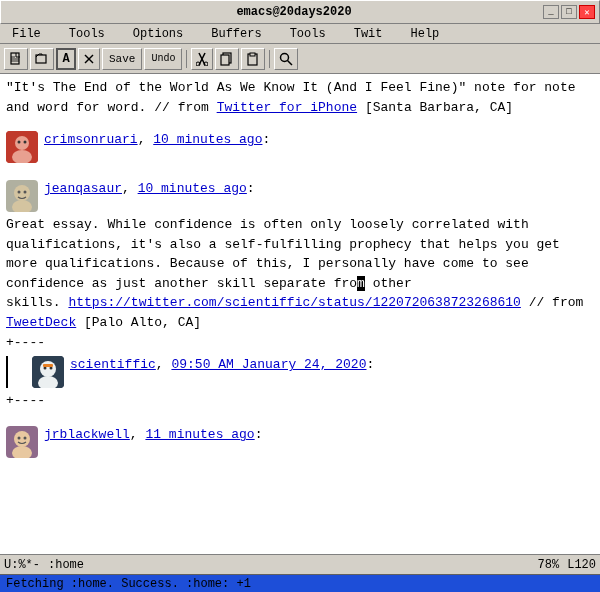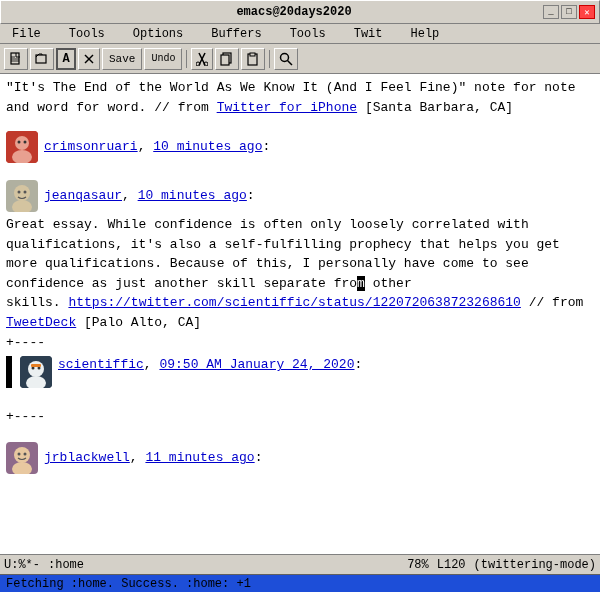--- a/index.html
+++ b/index.html
@@ -117,21 +117,21 @@
       color: #000;
       font-size: 13px;
       line-height: 1.4;
     }
     .tweet-block {
       margin-bottom: 10px;
       padding-bottom: 4px;
     }
     .tweet-header {
       display: flex;
-      align-items: center;
+      align-items: flex-start;
       gap: 6px;
       margin-bottom: 3px;
     }
     .avatar {
       width: 32px;
       height: 32px;
       border-radius: 4px;
       flex-shrink: 0;
       overflow: hidden;
       display: flex;
@@ -154,23 +154,23 @@
       font-size: 13px;
       line-height: 1.5;
       margin-left: 0;
     }
     .link {
       color: #0000cc;
       text-decoration: underline;
       cursor: pointer;
     }
     .reply-block {
-      border-left: 6px solid #000000;
-      padding-left: 8px;
-      margin: 4px 0 20px 0;
+      border-left: 2px solid #000000;
+      padding-left: 24px;
+      margin: 4px 0 4px 0;
     }
     .divider-line {
       color: #000;
       font-size: 13px;
       margin: 2px 0;
     }
     
     #status-bar {
       background: #d4d0c8;
       border-top: 1px solid #808080;
@@ -365,18 +365,17 @@
   </div>
 
 </div>
 
 <div id="status-bar">
   <span>U:%*-</span>
   <span>:home</span>
   <span style="flex:1;"></span>
   <span>78%</span>
   <span>L120</span>
-  <span>(twittering-mode)</span>
 </div>
 
 <div id="echo-bar">
   <span>Fetching :home. Success. :home: +1</span>
 </div>
 
 </body></html>

